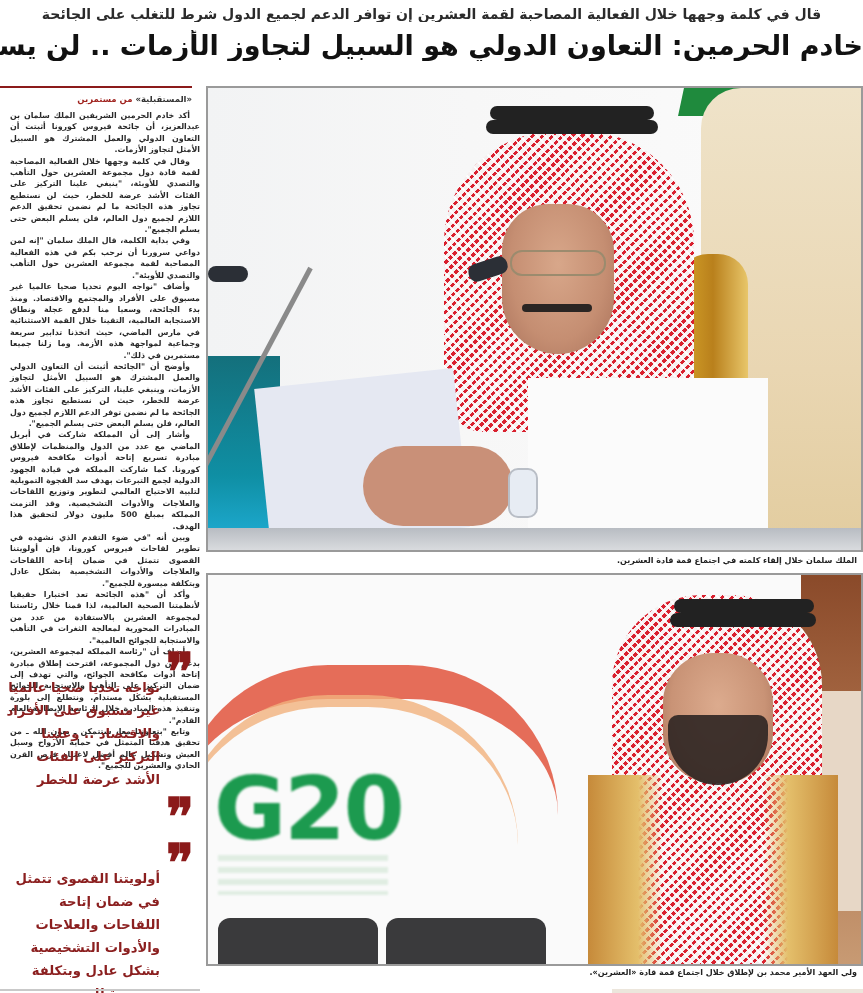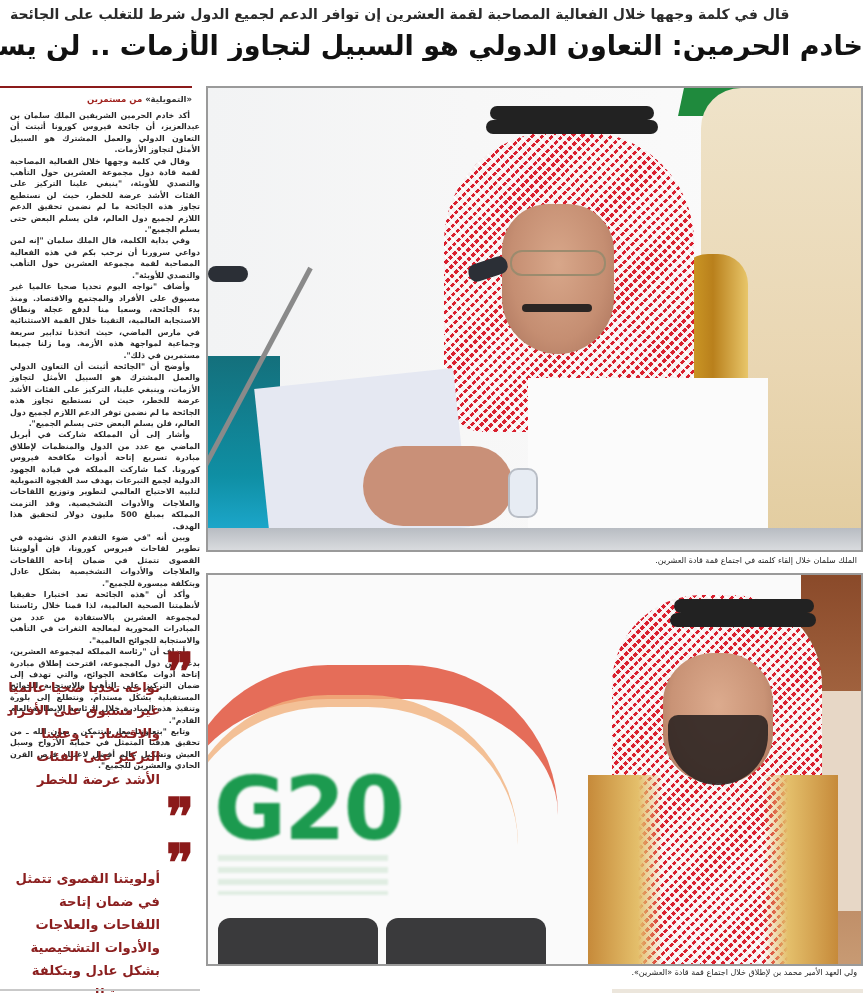--- a/index.html
+++ b/index.html
@@ -1,21 +1,21 @@
 <!DOCTYPE html>
 <html><head>
   <meta charset="utf-8">
   <style>
     * { box-sizing: border-box; margin: 0; padding: 0; }
     html, body { width: 863px; height: 993px; overflow: hidden; background: #ffffff; }
     body { position: relative; font-family: "DejaVu Sans", sans-serif; color: #1a1a1a; direction: rtl; }
 
     .kicker {
       position: absolute; top: 6px; right: 10px; left: 10px;
-      font-size: 14px; font-weight: bold; color: #2b2b2b; text-align: left; white-space: nowrap; overflow: hidden;
+      font-size: 14px; font-weight: bold; color: #2b2b2b; text-align: center; white-space: nowrap; overflow: hidden;
     }
     .headline {
       position: absolute; top: 30px; right: 0; left: 0;
       font-size: 27px; font-weight: bold; color: #111; text-align: center; white-space: nowrap; overflow: hidden;
       letter-spacing: -0.5px;
     }
 
     .text-col {
       position: absolute; top: 84px; left: 0; width: 200px; height: 905px;
     }
@@ -40,21 +40,21 @@
     .quote.red .qtext { color: #8b1f1f; margin-top: 24px; }
     .quote.dark .qtext { color: #1c1c1c; }
 
     .photo {
       position: absolute; border: 2px solid #9a9a9a; overflow: hidden; background: #f4f4f4;
     }
     .photo1 { top: 86px; left: 206px; width: 657px; height: 466px; }
     .photo2 { top: 573px; left: 206px; width: 657px; height: 393px; }
 
     .caption {
-      position: absolute; right: 6px; font-size: 8px; font-weight: normal; color: #222; white-space: nowrap;
+      position: absolute; right: 6px; font-size: 8px; font-weight: bold; color: #222; white-space: nowrap;
     }
     .caption1 { top: 556px; }
     .caption2 { top: 968px; }
 
     .bottom-rule { position: absolute; top: 989px; left: 0; width: 200px; height: 2px; background: #c9c9c9; }
     .bottom-box { position: absolute; top: 989px; left: 612px; width: 251px; height: 4px; background: #ece6dc; }
 
     
     .bg-white { position: absolute; inset: 0; background: linear-gradient(90deg,#f2f3f4 0%,#f7f7f7 40%,#fbfbfb 100%); }
     .chair { position: absolute; right: 0; top: 0; width: 160px; height: 470px; background: linear-gradient(180deg,#efe3c9 0%,#e9d6b2 60%,#e2cc9e 100%); border-radius: 40px 0 0 0; }
@@ -104,21 +104,21 @@
   </style>
 </head>
 <body>
 
 <div class="kicker">قال في كلمة وجهها خلال الفعالية المصاحبة لقمة العشرين إن توافر الدعم لجميع الدول شرط للتغلب على الجائحة</div>
 <h1 class="headline">خادم الحرمين: التعاون الدولي هو السبيل لتجاوز الأزمات .. لن يسلم البعض حتى يسلم الجميع</h1>
 
 <div class="text-col">
   <div class="byline-rule"></div>
   <div class="byline">
-    <span>«التمويلية»</span>
+    <span>«المستقبلية»</span>
     <span class="loc">من مستمرين</span>
   </div>
 
   <div class="body-text">
     <p>أكد خادم الحرمين الشريفين الملك سلمان بن عبدالعزيز، أن جائحة فيروس كورونا أثبتت أن التعاون الدولي والعمل المشترك هو السبيل الأمثل لتجاوز الأزمات.</p>
     <p>وقال في كلمة وجهها خلال الفعالية المصاحبة لقمة قادة دول مجموعة العشرين حول التأهب والتصدي للأوبئة، "ينبغي علينا التركيز على الفئات الأشد عرضة للخطر، حيث لن نستطيع تجاوز هذه الجائحة ما لم نضمن تحقيق الدعم اللازم لجميع دول العالم، فلن يسلم البعض حتى يسلم الجميع".</p>
     <p>وفي بداية الكلمة، قال الملك سلمان "إنه لمن دواعي سرورنا أن نرحب بكم في هذه الفعالية المصاحبة لقمة مجموعة العشرين حول التأهب والتصدي للأوبئة".</p>
     <p>وأضاف "نواجه اليوم تحديا صحيا عالميا غير مسبوق على الأفراد والمجتمع والاقتصاد. ومنذ بدء الجائحة، وسعيا منا لدفع عجلة ونطاق الاستجابة العالمية، التقينا خلال القمة الاستثنائية في مارس الماضي، حيث اتخذنا تدابير سريعة وجماعية لمواجهة هذه الأزمة. وما زلنا جميعا مستمرين في ذلك".</p>
     <p>وأوضح أن "الجائحة أثبتت أن التعاون الدولي والعمل المشترك هو السبيل الأمثل لتجاوز الأزمات، وينبغي علينا، التركيز على الفئات الأشد عرضة للخطر، حيث لن نستطيع تجاوز هذه الجائحة ما لم نضمن توفر الدعم اللازم لجميع دول العالم، فلن يسلم البعض حتى يسلم الجميع".</p>
     <p>وأشار إلى أن المملكة شاركت في أبريل الماضي مع عدد من الدول والمنظمات لإطلاق مبادرة تسريع إتاحة أدوات مكافحة فيروس كورونا. كما شاركت المملكة في قيادة الجهود الدولية لجمع التبرعات بهدف سد الفجوة التمويلية لتلبية الاحتياج العالمي لتطوير وتوزيع اللقاحات والعلاجات والأدوات التشخيصية. وقد التزمت المملكة بمبلغ 500 مليون دولار لتحقيق هذا الهدف.</p>

